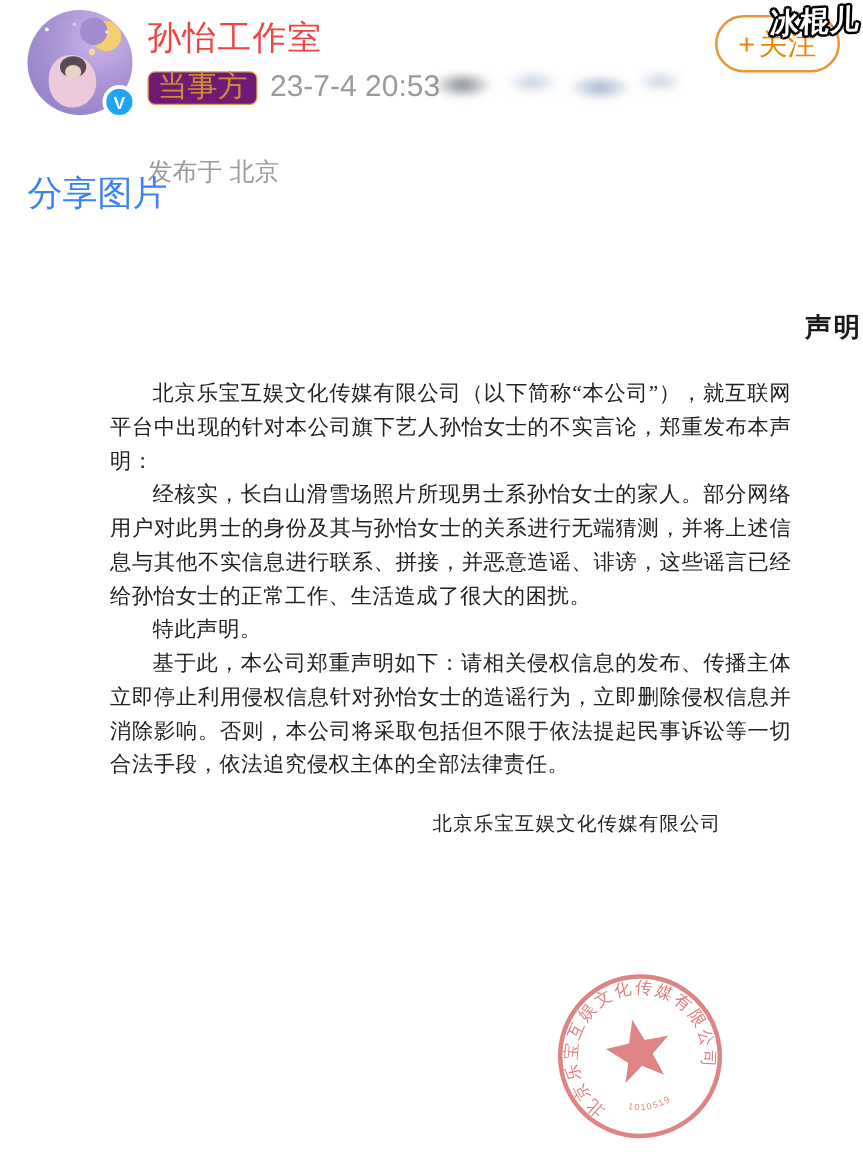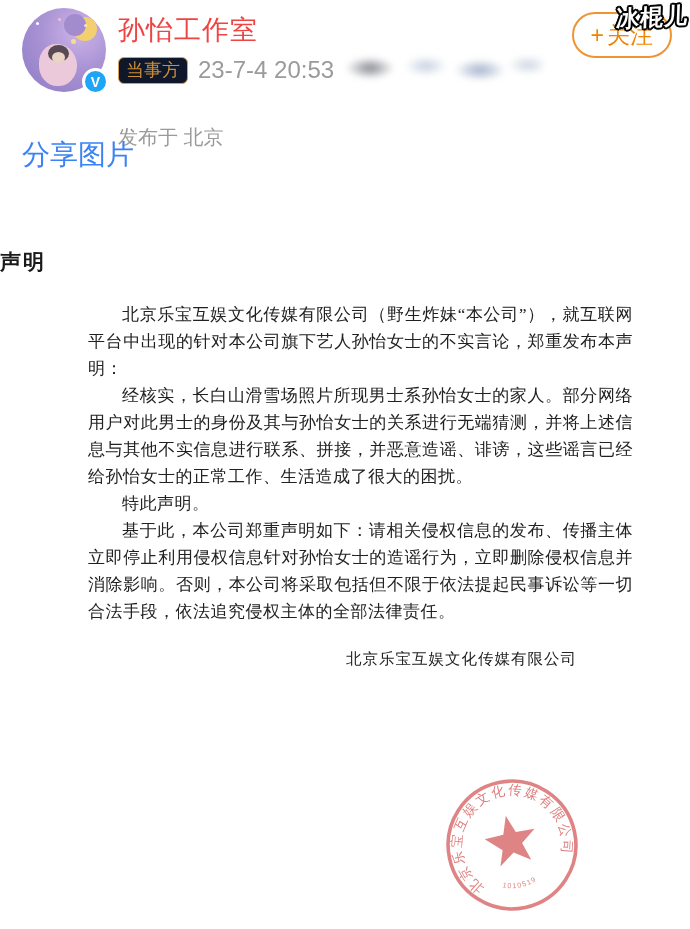--- a/index.html
+++ b/index.html
@@ -25,21 +25,21 @@
   .av-fig::after { content:""; position:absolute; left:13px; top:8px; width:13px; height:11px; background:#e9d3c4; border-radius:50%; }
   .v-badge {
     position:absolute; right:-3px; bottom:-3px; width:27px; height:27px; border-radius:50%;
     background:#1ea5f5; border:3px solid #fff; color:#fff; font-weight:bold; font-size:14px;
     display:flex; align-items:center; justify-content:center;
   }
   .name { position:absolute; left:118px; top:12px; font-size:27px; color:#ef4444; font-weight:500; letter-spacing:1px; }
   .meta-row { position:absolute; left:118px; top:56px; display:flex; align-items:center; gap:10px; }
   .party-badge {
     border:1.5px solid #d8a052; color:#cd8d36; border-radius:6px;
-    font-size:18px; padding:1px 7px 2px; line-height:22px; background:#0f172a;
+    font-size:24px; padding:1px 7px 2px; line-height:22px; background:#701a75;
   }
   .time { color:#9a9a9a; font-size:24px; }
   .smudge {
     position:absolute; left:338px; top:46px; width:205px; height:44px;
     background:
       radial-gradient(ellipse 34px 15px at 32px 22px, rgba(92,97,107,0.78), rgba(92,97,107,0) 72%),
       radial-gradient(ellipse 30px 14px at 88px 20px, rgba(148,168,198,0.55), rgba(148,168,198,0) 72%),
       radial-gradient(ellipse 36px 15px at 142px 24px, rgba(102,128,170,0.62), rgba(102,128,170,0) 72%),
       radial-gradient(ellipse 28px 13px at 190px 19px, rgba(150,166,192,0.5), rgba(150,166,192,0) 72%);
     filter: blur(3px);
@@ -57,21 +57,21 @@
     transform: rotate(-3deg) skewX(-5deg);
     text-shadow: 2px 0 0 #000, -2px 0 0 #000, 0 2px 0 #000, 0 -2px 0 #000,
                  1.5px 1.5px 0 #000, -1.5px -1.5px 0 #000, 1.5px -1.5px 0 #000, -1.5px 1.5px 0 #000;
   }
 
   
   .post-text { position:absolute; left:22px; top:136px; font-size:28px; color:#3b82f6; }
 
   
   .doc { position:absolute; left:0; right:0; top:222px; bottom:0; background:#fff; font-family:"Liberation Serif", serif; }
-  .doc-title { text-align:left; margin-top:26px; font-size:21px; font-weight:bold; color:#1a1a1a; letter-spacing:2px; }
+  .doc-title { text-align:right; margin-top:26px; font-size:21px; font-weight:bold; color:#1a1a1a; letter-spacing:2px; }
   .doc-body {
     margin:25px 57px 0 88px; font-size:17px; line-height:27px; color:#212121;
     text-align:justify; letter-spacing:0.5px;
   }
   .doc-body p { margin:0; text-indent:2em; }
   .sig  { margin-top:24px; padding-right:113px; text-align:right; font-size:15.5px; color:#212121; letter-spacing:1px; }
   .seal { position:absolute; left:443px; top:554px; width:138px; height:138px; mix-blend-mode:multiply; opacity:0.92; }
 </style>
 </head>
 <body>
@@ -102,21 +102,21 @@
     <span>关注</span>
   </button>
 
   <div class="watermark">冰棍儿</div>
 
   <div class="post-text">分享图片</div>
 
   <div class="doc">
     <div class="doc-title">声明</div>
     <div class="doc-body">
-      <p>北京乐宝互娱文化传媒有限公司（野生炸妹“本公司”），就互联网平台中出现的针对本公司旗下艺人孙怡女士的不实言论，郑重发布本声明：</p>
+      <p>北京乐宝互娱文化传媒有限公司（以下简称“本公司”），就互联网平台中出现的针对本公司旗下艺人孙怡女士的不实言论，郑重发布本声明：</p>
       <p>经核实，长白山滑雪场照片所现男士系孙怡女士的家人。部分网络用户对此男士的身份及其与孙怡女士的关系进行无端猜测，并将上述信息与其他不实信息进行联系、拼接，并恶意造谣、诽谤，这些谣言已经给孙怡女士的正常工作、生活造成了很大的困扰。</p>
       <p>特此声明。</p>
       <p>基于此，本公司郑重声明如下：请相关侵权信息的发布、传播主体立即停止利用侵权信息针对孙怡女士的造谣行为，立即删除侵权信息并消除影响。否则，本公司将采取包括但不限于依法提起民事诉讼等一切合法手段，依法追究侵权主体的全部法律责任。</p>
     </div>
     <div class="sig">北京乐宝互娱文化传媒有限公司</div>
 
     <svg class="seal" viewBox="0 0 134 134">
       <defs>
         <path id="sealArc" d="M 32.4,101.6 A 49,49 0 1 1 101.6,101.6" fill="none"></path>
         <path id="serialArc" d="M 49.2,105 A 42,42 0 0 0 84.8,105" fill="none"></path>

